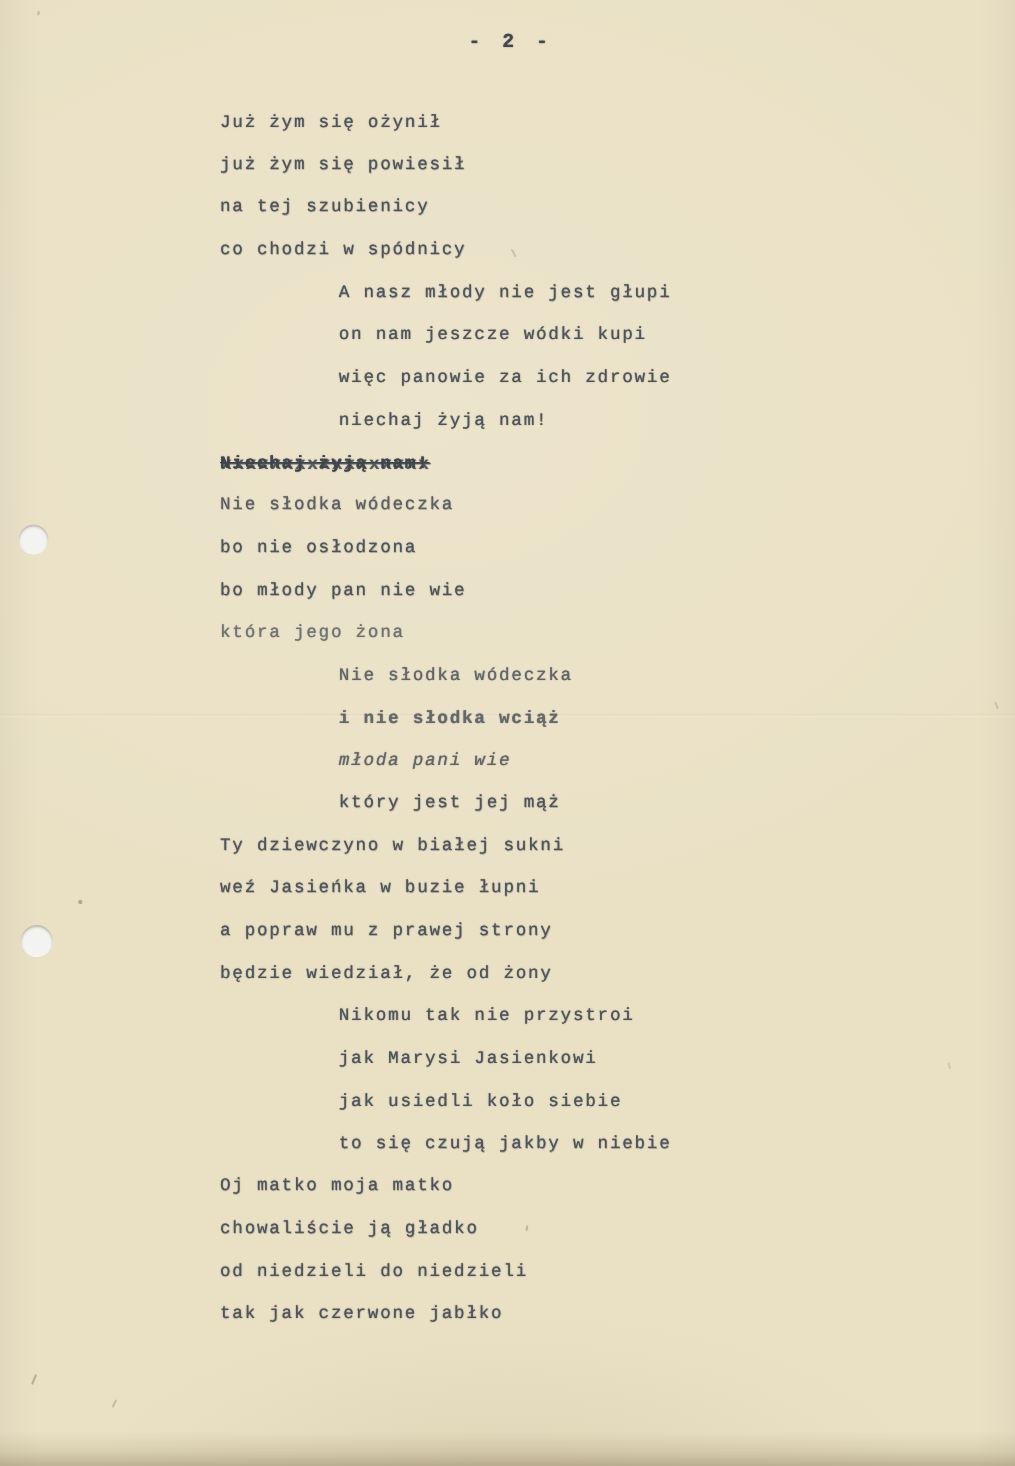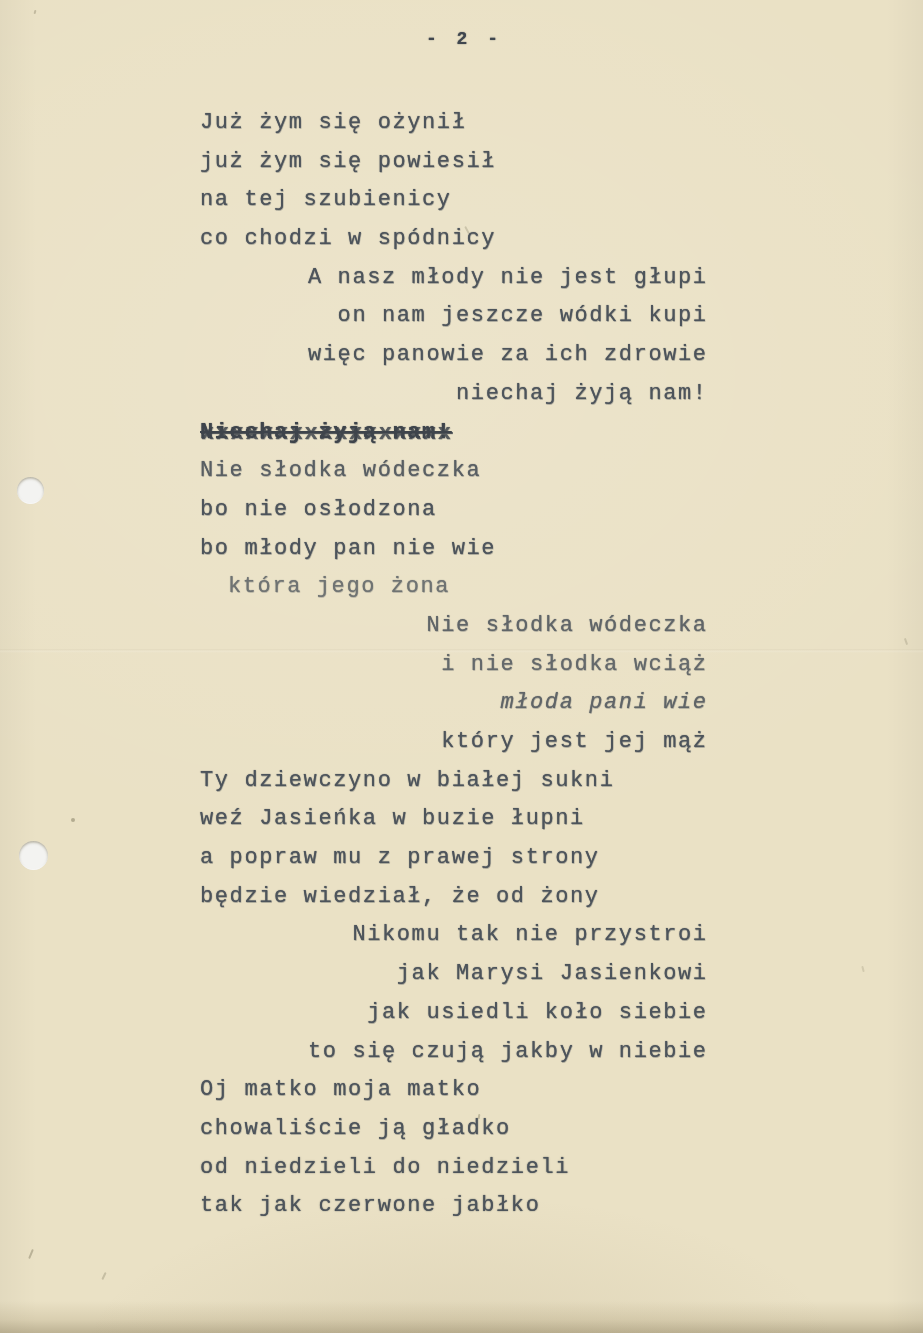--- a/index.html
+++ b/index.html
@@ -32,35 +32,35 @@
     font-weight: bold;
     letter-spacing: 4.5px;
     color: #40474f;
     text-shadow: 0 0 1.2px rgba(64,71,79,0.9);
     white-space: pre;
   }
 
   .poem {
     position: absolute;
     left: 200px;
-    top: 104px;
-    font-size: 22px;
+    top: 92px;
+    font-size: 16px;
     letter-spacing: 1.6px;
     line-height: 38.7px;
     white-space: pre;
     text-shadow: 0 0 1.1px rgba(77,84,91,0.85), 0.5px 0.5px 0 rgba(77,84,91,0.30);
   }
   .line { height: 38.7px; }
-  .line.indent { padding-left: 108px; text-align: right; }
+  .line.indent { padding-left: 108px; }
 
   
   .line:nth-child(10) { opacity: 0.92; }
-  .line:nth-child(13) { opacity: 0.78; margin-left: 28px; }
+  .line:nth-child(13) { opacity: 0.78; }
   .line:nth-child(14) { opacity: 0.88; }
-  .line:nth-child(15) { opacity: 0.85; }
+  .line:nth-child(15) { opacity: 0.85; font-weight: bold; }
   .line:nth-child(16) { opacity: 0.88; font-style: italic; }
   .line:nth-child(28) { font-weight: normal; text-shadow: 0 0 1.3px rgba(60,67,75,0.95); }
   .line:nth-child(29) { text-shadow: 0 0 1.3px rgba(60,67,75,0.95); }
 
   
   .struck-line {
     position: relative;
     font-weight: bold;
     color: #3e444b;
   }

